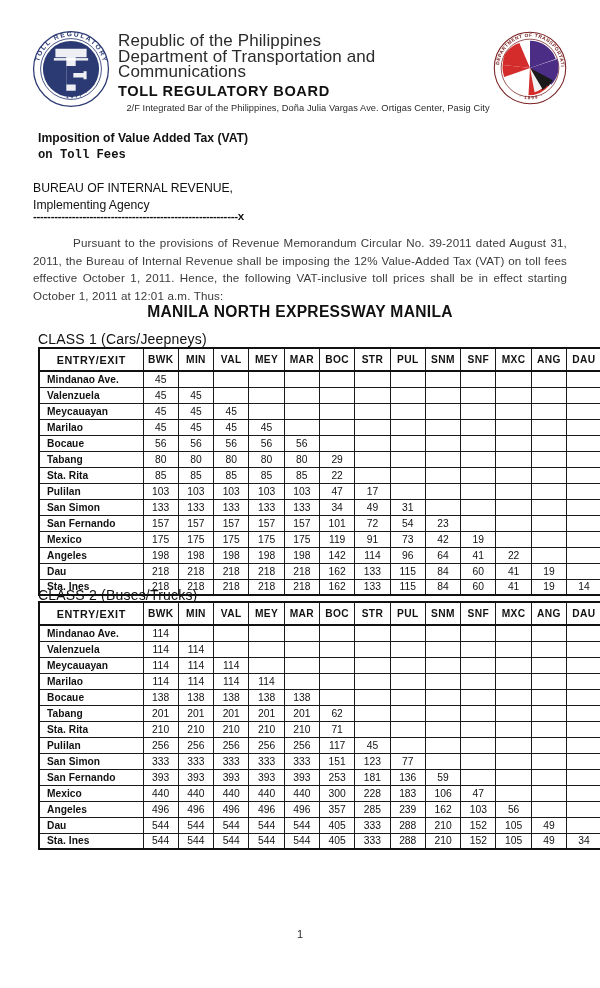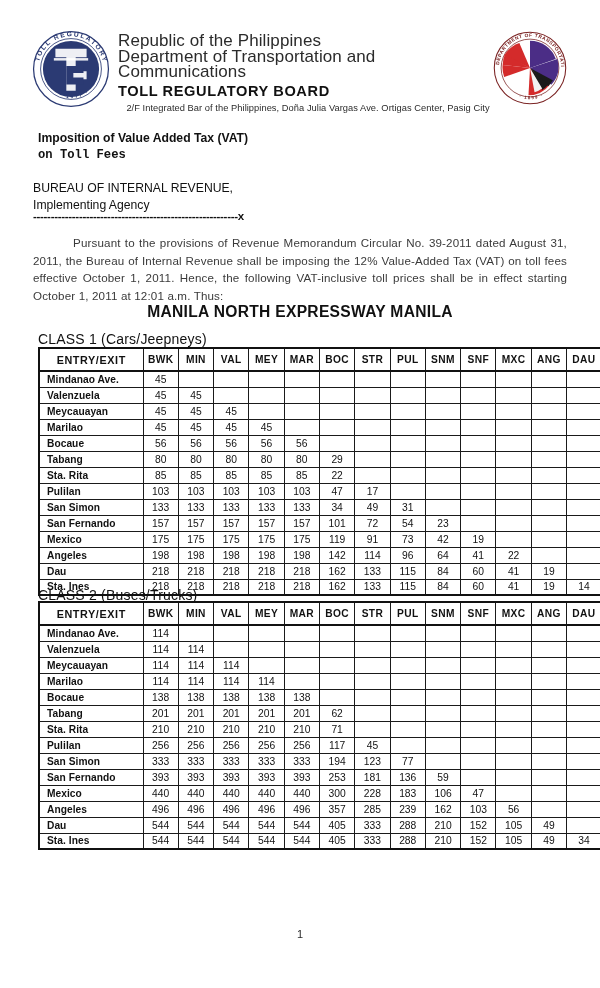--- a/index.html
+++ b/index.html
@@ -703,21 +703,21 @@
           <td></td>
           <td></td>
         </tr>
         <tr>
           <td class="rowname">San Simon</td>
           <td>333</td>
           <td>333</td>
           <td>333</td>
           <td>333</td>
           <td>333</td>
-          <td>194</td>
+          <td>151</td>
           <td>123</td>
           <td>77</td>
           <td></td>
           <td></td>
           <td></td>
           <td></td>
           <td></td>
         </tr>
         <tr>
           <td class="rowname">San Fernando</td>

